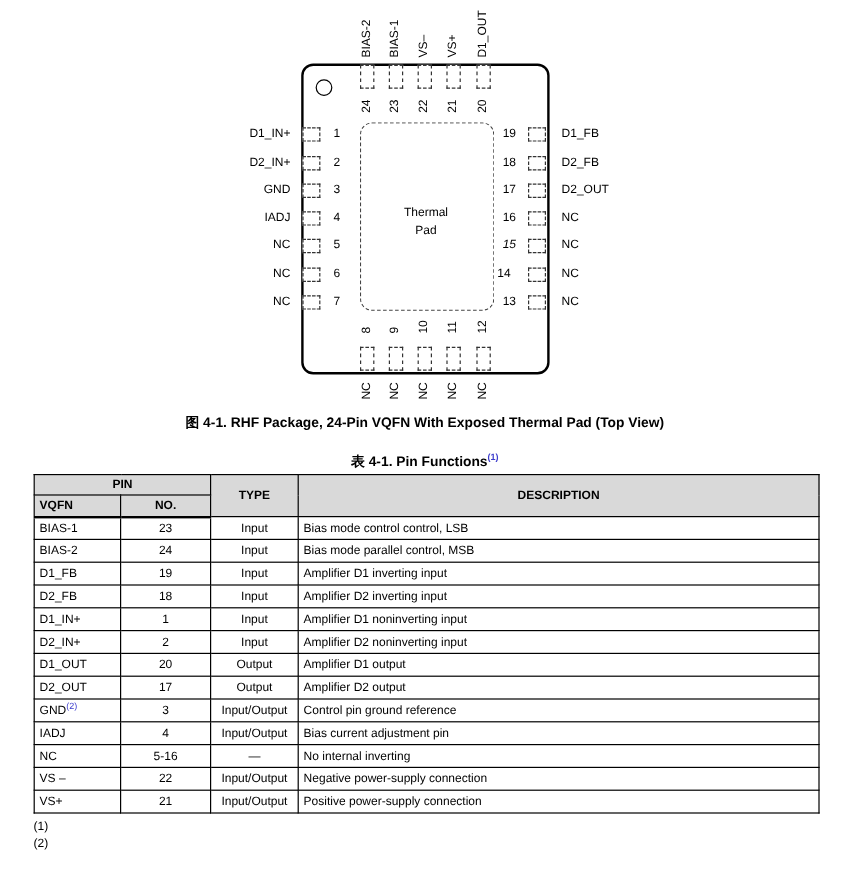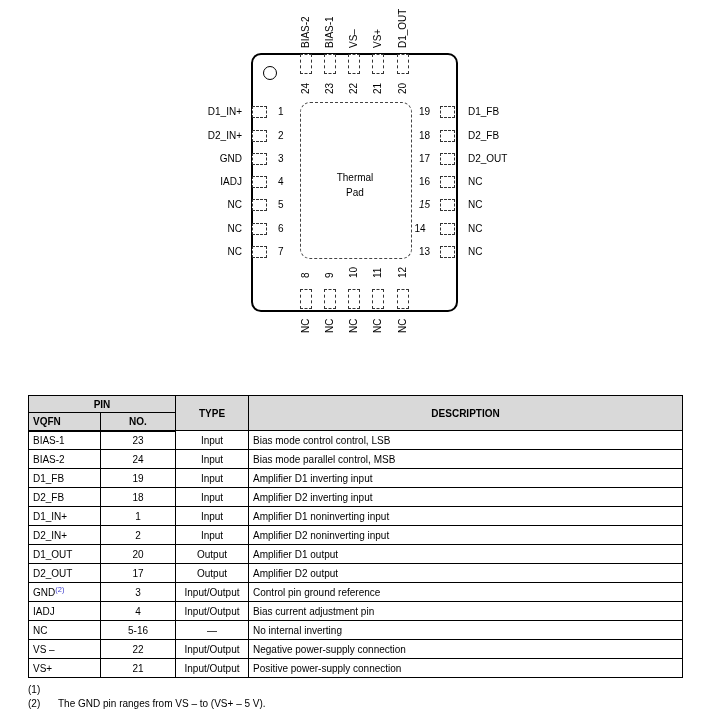--- a/index.html
+++ b/index.html
@@ -121,21 +121,25 @@
         <div class="vtext" style="left: 348px; top: 318px; height: 15px;">NC</div>
         <div class="pinbox" style="left: 372px; top: 289px; width: 12px; height: 20px;"></div>
         <div class="vtext" style="left: 372px; top: 262px; height: 16px;">11</div>
         <div class="vtext" style="left: 372px; top: 318px; height: 15px;">NC</div>
         <div class="pinbox" style="left: 397px; top: 289px; width: 12px; height: 20px;"></div>
         <div class="vtext" style="left: 397px; top: 262px; height: 16px;">12</div>
         <div class="vtext" style="left: 397px; top: 318px; height: 15px;">NC</div>
       </div>
   </div>
 
-
+  <div class="cap" style="top:345px;">图 4-1. RHF Package, 24-Pin VQFN With Exposed Thermal Pad (Top View)</div>
+
+  <div class="cap" style="top:377px;">
+    <span>表 4-1. Pin Functions</span><span class="supl">(1)</span>
+  </div>
 
   <table class="pins">
     <colgroup>
         <col style="width:72px">
         <col style="width:75px">
         <col style="width:73px">
         <col style="width:434px">
       </colgroup>
     <thead>
       <tr class="h1">
@@ -229,17 +233,16 @@
         </tr>
       </tbody>
   </table>
 
   <div class="fns" id="fns">
       <div class="fn">
         <span class="m">(1)</span>
       </div>
       <div class="fn">
         <span class="m">(2)</span>
-        <span>The GND pin ranges from VS – to (VS+ – 5 V).</span>
       </div>
     </div>
 
 </div>
 
 </body></html>

